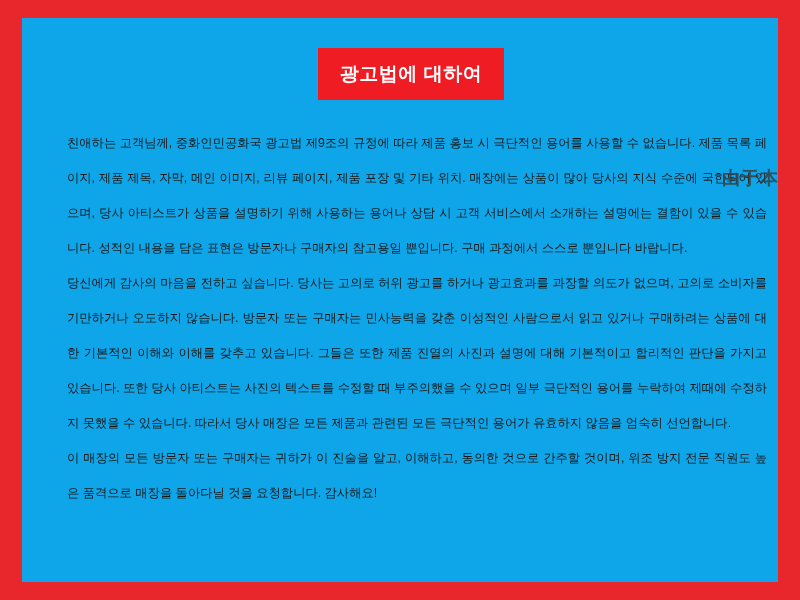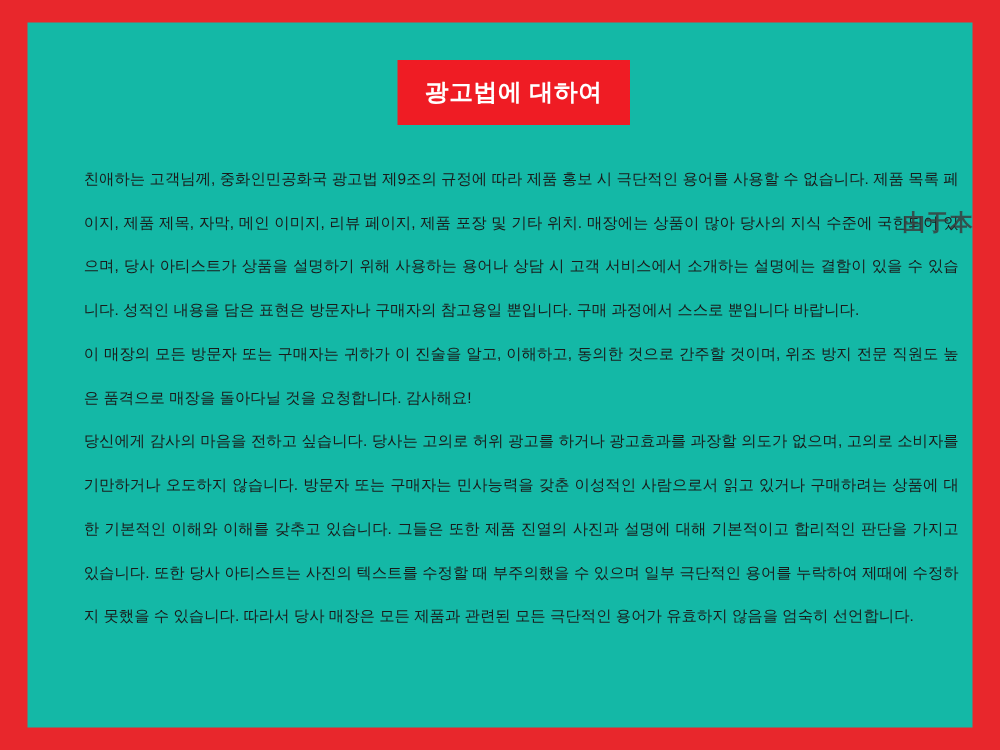--- a/index.html
+++ b/index.html
@@ -12,21 +12,21 @@
     background: #e8272c;
     font-family: "Liberation Sans", sans-serif;
     overflow: hidden;
   }
   .page {
     position: absolute;
     left: 22px;
     top: 18px;
     width: 756px;
     height: 564px;
-    background: #14b8a6;
+    background: #0ea5e9;
     box-sizing: border-box;
   }
   .notice-banner {
     position: absolute;
     left: 296px;
     top: 30px;
     width: 186px;
     height: 52px;
     background: #ef1c24;
     display: flex;
@@ -74,19 +74,19 @@
 <body>
 
 <div class="page">
 
   <div class="notice-banner">
     <span class="notice-banner-text">광고법에 대하여</span>
   </div>
 
   <div class="body-text">
     <p class="para-indent">친애하는 고객님께, 중화인민공화국 광고법 제9조의 규정에 따라 제품 홍보 시 극단적인 용어를 사용할 수 없습니다. 제품 목록 페이지, 제품 제목, 자막, 메인 이미지, 리뷰 페이지, 제품 포장 및 기타 위치. 매장에는 상품이 많아 당사의 지식 수준에 국한되어 있으며, 당사 아티스트가 상품을 설명하기 위해 사용하는 용어나 상담 시 고객 서비스에서 소개하는 설명에는 결함이 있을 수 있습니다. 성적인 내용을 담은 표현은 방문자나 구매자의 참고용일 뿐입니다. 구매 과정에서 스스로 뿐입니다 바랍니다.</p>
+    <p class="para-indent">당신에게 감사의 마음을 전하고 싶습니다. 당사는 고의로 허위 광고를 하거나 광고효과를 과장할 의도가 없으며, 고의로 소비자를 기만하거나 오도하지 않습니다. 방문자 또는 구매자는 민사능력을 갖춘 이성적인 사람으로서 읽고 있거나 구매하려는 상품에 대한 기본적인 이해와 이해를 갖추고 있습니다. 그들은 또한 제품 진열의 사진과 설명에 대해 기본적이고 합리적인 판단을 가지고 있습니다. 또한 당사 아티스트는 사진의 텍스트를 수정할 때 부주의했을 수 있으며 일부 극단적인 용어를 누락하여 제때에 수정하지 못했을 수 있습니다. 따라서 당사 매장은 모든 제품과 관련된 모든 극단적인 용어가 유효하지 않음을 엄숙히 선언합니다.</p>
     <p class="para-indent">이 매장의 모든 방문자 또는 구매자는 귀하가 이 진술을 알고, 이해하고, 동의한 것으로 간주할 것이며, 위조 방지 전문 직원도 높은 품격으로 매장을 돌아다닐 것을 요청합니다. 감사해요!</p>
-    <p class="para-indent">당신에게 감사의 마음을 전하고 싶습니다. 당사는 고의로 허위 광고를 하거나 광고효과를 과장할 의도가 없으며, 고의로 소비자를 기만하거나 오도하지 않습니다. 방문자 또는 구매자는 민사능력을 갖춘 이성적인 사람으로서 읽고 있거나 구매하려는 상품에 대한 기본적인 이해와 이해를 갖추고 있습니다. 그들은 또한 제품 진열의 사진과 설명에 대해 기본적이고 합리적인 판단을 가지고 있습니다. 또한 당사 아티스트는 사진의 텍스트를 수정할 때 부주의했을 수 있으며 일부 극단적인 용어를 누락하여 제때에 수정하지 못했을 수 있습니다. 따라서 당사 매장은 모든 제품과 관련된 모든 극단적인 용어가 유효하지 않음을 엄숙히 선언합니다.</p>
   </div>
 
   <div class="watermark">由于本</div>
 
 </div>
 
 </body></html>

